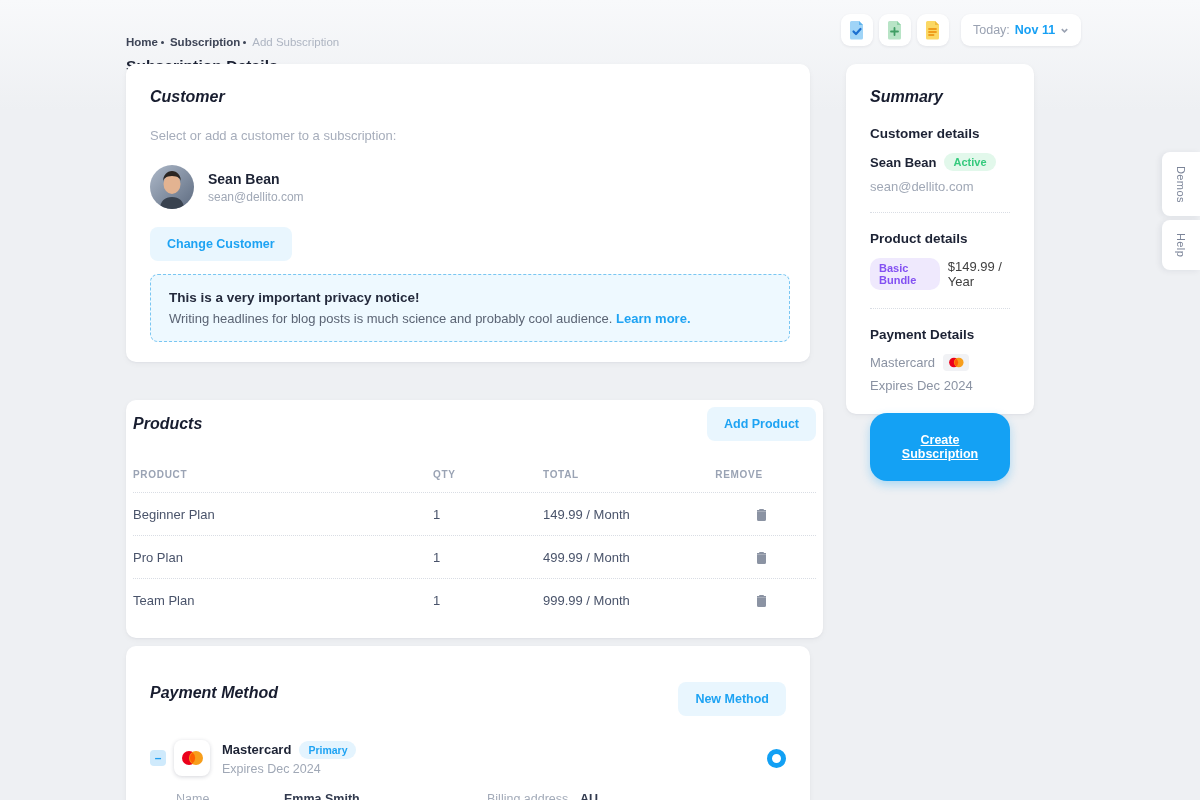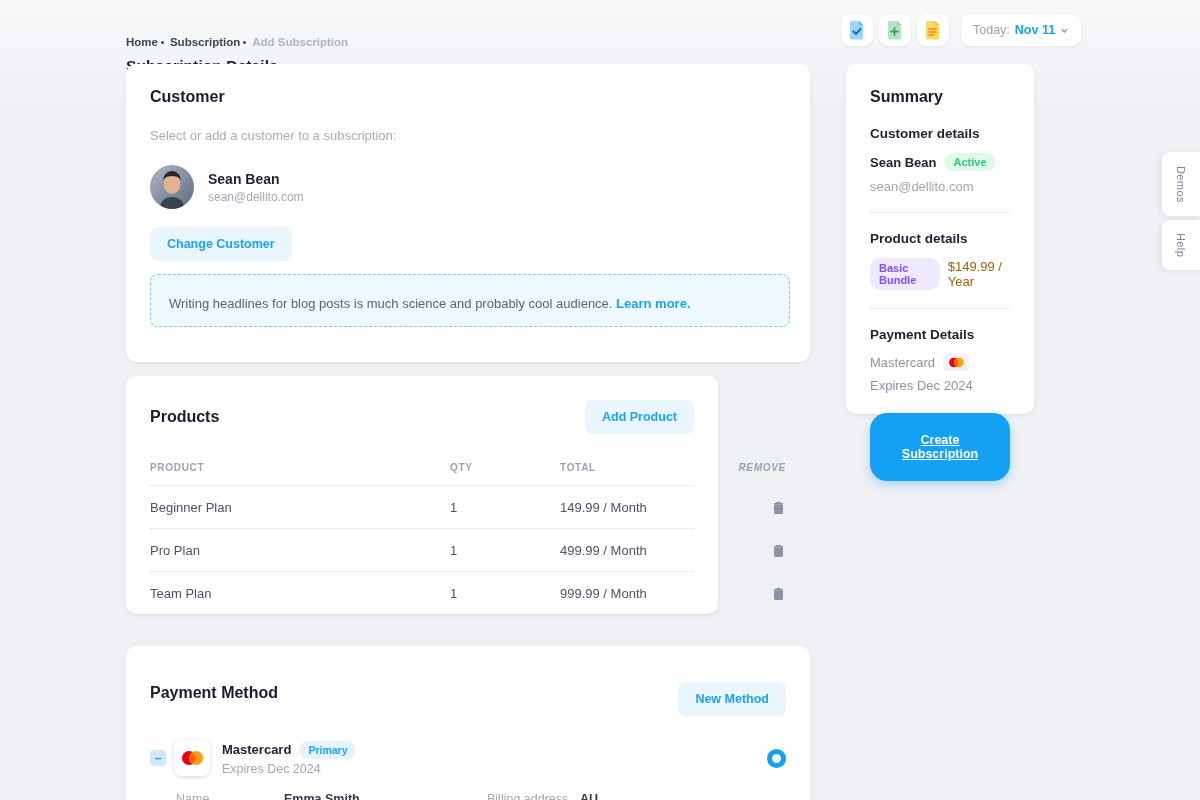--- a/index.html
+++ b/index.html
@@ -12,49 +12,49 @@
   }
   .card {
     position:absolute;
     background:#ffffff;
     border-radius:10px;
     box-shadow:0 1px 2px rgba(20,30,55,.04), 0 2px 6px rgba(20,30,55,.04);
   }
   
   .page-title { position:absolute; left:126px; top:13px; font-size:15.5px; font-weight:700; color:#1c2234; letter-spacing:.1px;margin-top:44px; }
   .breadcrumb { position:absolute; left:126px; top:36px; font-size:11.5px; font-weight:700; color:#3d4456; display:flex; align-items:center; gap:6px; }
-  .breadcrumb .crumb-muted { color:#aeb5c2; font-weight:700; }
+  .breadcrumb .crumb-muted { color:#aeb5c2; font-weight:400; }
   .breadcrumb .dot { width:3px; height:3px; border-radius:50%; background:#3d4456; display:inline-block; margin-left:-3px; }
   .topbar { position:absolute; top:14px; left:841px; display:flex; gap:6px; align-items:center; }
   .icon-btn { width:32px; height:32px; background:#fff; border:none; border-radius:9px; box-shadow:0 1px 3px rgba(20,30,55,.08); display:flex; align-items:center; justify-content:center; cursor:pointer; }
   .date-widget { margin-left:6px; height:32px; background:#fff; border-radius:9px; box-shadow:0 1px 3px rgba(20,30,55,.08); display:flex; align-items:center; padding:0 12px; gap:5px; font-size:12.5px; cursor:pointer; }
   .date-widget .today { color:#9aa2b2; }
   .date-widget .date { color:#17a0f4; font-weight:700; }
   .chev { width:9px; height:9px; fill:none; stroke:#9aa2b2; stroke-width:1.8; }
   
   #customer-card { left:126px; top:64px; width:684px; height:298px; padding:24px; }
-  .card-title { font-size:16px; font-weight:700; color:#181d2f; }
+  .card-title { font-size:16px; font-weight:700; color:#181d2f;font-style:italic; }
   .card-sub { margin-top:22px; font-size:13px; color:#a6adbb; }
   .cust-row { margin-top:22px; display:flex; align-items:center; gap:14px; }
   .avatar { width:44px; height:44px; border-radius:50%; overflow:hidden; flex:0 0 44px; }
   .cust-name { font-size:14px; font-weight:700; color:#1c2234; }
   .cust-email { font-size:12px; color:#a0a8b6; margin-top:3px; }
   .btn-light { margin-top:18px; display:inline-block; background:#e9f6fe; color:#1ea3f3; border:none; border-radius:8px; font-size:12.5px; font-weight:700; padding:10px 17px; font-family:inherit; cursor:pointer; }
   .notice { position:absolute; left:24px; right:20px; top:210px; background:#eef9ff; border:1px dashed #79c6f2; border-radius:8px; padding:15px 18px; }
   .notice-title { font-size:13.5px; font-weight:700; color:#252b3d; }
   .notice-body { margin-top:6px; font-size:13px; color:#5b6474; }
   .notice-link { color:#1ea3f3; font-weight:600; text-decoration:none; cursor:pointer; }
   
-  #products-card { left:126px; top:376px; width:592px; height:238px; padding:24px; }
+  #products-card { left:126px; top:400px; width:697px; height:238px; padding:7px; }
   .card-head { display:flex; justify-content:space-between; align-items:center; }
   .prod-table { margin-top:20px; }
   .t-head { display:grid; grid-template-columns:300px 110px 166px 60px; font-size:10px; font-weight:700; letter-spacing:.7px; color:#9aa3b4; text-transform:uppercase; padding:8px 0 12px 0; border-bottom:1px dotted #d9dde4; }
   .t-row { display:grid; grid-template-columns:300px 110px 166px 60px; align-items:center; font-size:13px; color:#49536a; height:43px; border-bottom:1px dotted #d9dde4; }
   .t-row:last-child { border-bottom:none; }
-  .t-right { text-align:right;font-style:italic; }
+  .t-right { text-align:center; }
   .trash-btn { background:none; border:none; cursor:pointer; justify-self:end; display:flex; padding:2px; }
   
   #payment-card { left:126px; top:646px; width:684px; height:220px; padding:24px; }
   .pm-row { margin-top:24px; display:flex; align-items:center; }
   .minus-btn { width:16px; height:16px; background:#cfeafc; color:#1e9df0; border:none; border-radius:4px; font-size:12px; font-weight:700; line-height:14px; cursor:pointer; margin-right:8px; }
   .mc-tile { width:36px; height:36px; background:#fff; border-radius:8px; box-shadow:0 1px 4px rgba(20,30,55,.18); display:flex; align-items:center; justify-content:center; margin-right:12px; }
   .pm-brand-line { display:flex; align-items:center; gap:8px; }
   .pm-brand { font-size:13px; font-weight:700; color:#1c2234; }
   .badge-primary { background:#e4f4fe; color:#1ea3f3; font-size:10.5px; font-weight:700; border-radius:10px; padding:3px 9px; }
   .pm-expires { font-size:12.5px; color:#a0a8b6; margin-top:3px; }
@@ -64,21 +64,21 @@
   .f-value { color:#323a4e; font-weight:600; }
   
   #summary-card { left:846px; top:64px; width:188px; height:350px; padding:24px; }
   .sum-section-title { font-size:13.5px; font-weight:700; color:#1c2234; }
   .sum-row { display:flex; align-items:center; gap:8px; margin-top:12px; }
   .sum-name { font-size:13px; font-weight:700; color:#1c2234; }
   .badge-active { background:#e2f8eb; color:#35ca7d; font-size:11px; font-weight:700; border-radius:10px; padding:3px 9px; }
   .sum-email { font-size:13px; color:#a0a8b6; margin-top:8px; }
   .dotted-sep { border-top:1px dotted #d9dde4; margin:18px 0; }
   .badge-bundle { background:#efe9fd; color:#8350f2; font-size:11px; font-weight:700; border-radius:10px; padding:4px 9px; }
-  .sum-price { font-size:13px; color:#a16207; }
+  .sum-price { font-size:13px; color:#404040; }
   .sum-gray { font-size:13px; color:#8b93a3; }
   .mc-mini { width:26px; height:17px; background:#f1f2f5; border-radius:4px; display:flex; align-items:center; justify-content:center; }
   .btn-primary { margin-top:20px; background:#14a1f4; color:#fff; border:none; border-radius:17px; font-size:12.5px; font-weight:700; padding:20px 18px; font-family:inherit; cursor:pointer; box-shadow:0 4px 10px rgba(20,161,244,.3);text-decoration:underline; }
   
   .side-tab { position:absolute; left:1162px; width:38px; background:#fff; border-radius:8px 0 0 8px; box-shadow:-2px 1px 6px rgba(20,30,55,.07); display:flex; align-items:center; justify-content:center; cursor:pointer; }
   .side-tab span { writing-mode:vertical-rl; font-size:11px; color:#7b8498; letter-spacing:.4px; }
   #tab-demos { top:152px; height:64px; }
   #tab-help  { top:220px; height:50px; }
 </style>
 </head>
@@ -142,20 +142,21 @@
         <path d="M13 17c0-7 4-11 9-11s9 4 9 11c0-3-3-6-9-6s-9 3-9 6z" fill="#2b2623"></path>
       </svg>
     </div>
     <div>
       <div class="cust-name">Sean Bean</div>
       <div class="cust-email">sean@dellito.com</div>
     </div>
   </div>
   <button class="btn-light">Change Customer</button>
   <div class="notice">
+    <div class="notice-title">This is a very important privacy notice!</div>
     <div class="notice-body">
       <span>Writing headlines for blog posts is much science and probably cool audience.</span>
       <a class="notice-link">Learn more.</a>
     </div>
   </div>
 </div>
 
 <div class="card" id="products-card">
   <div class="card-head">
     <div class="card-title">Products</div>

